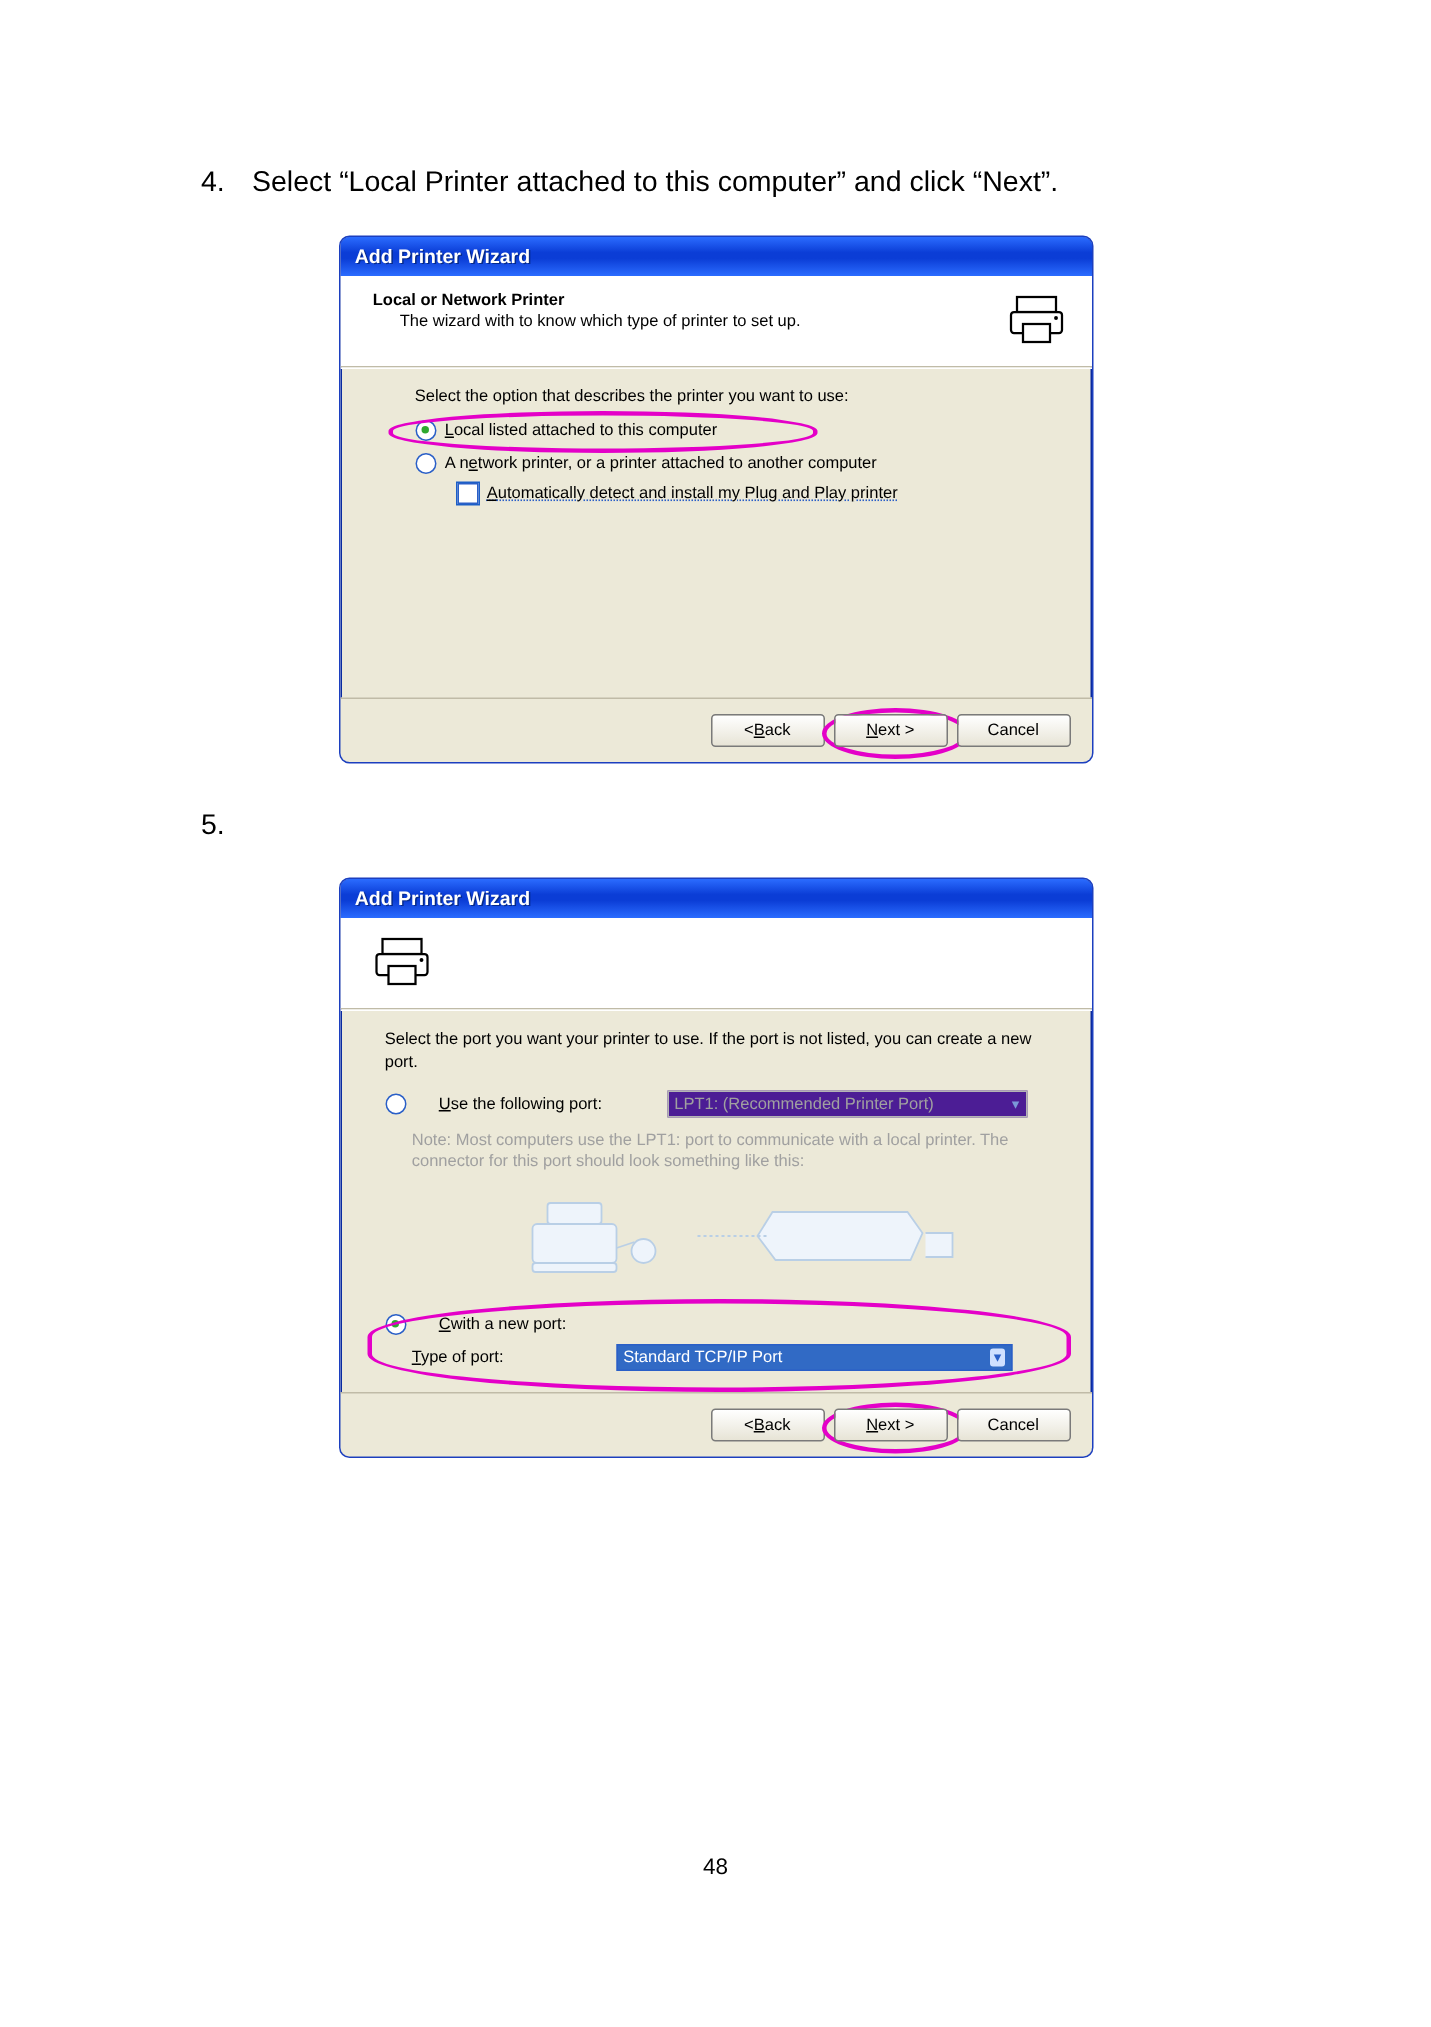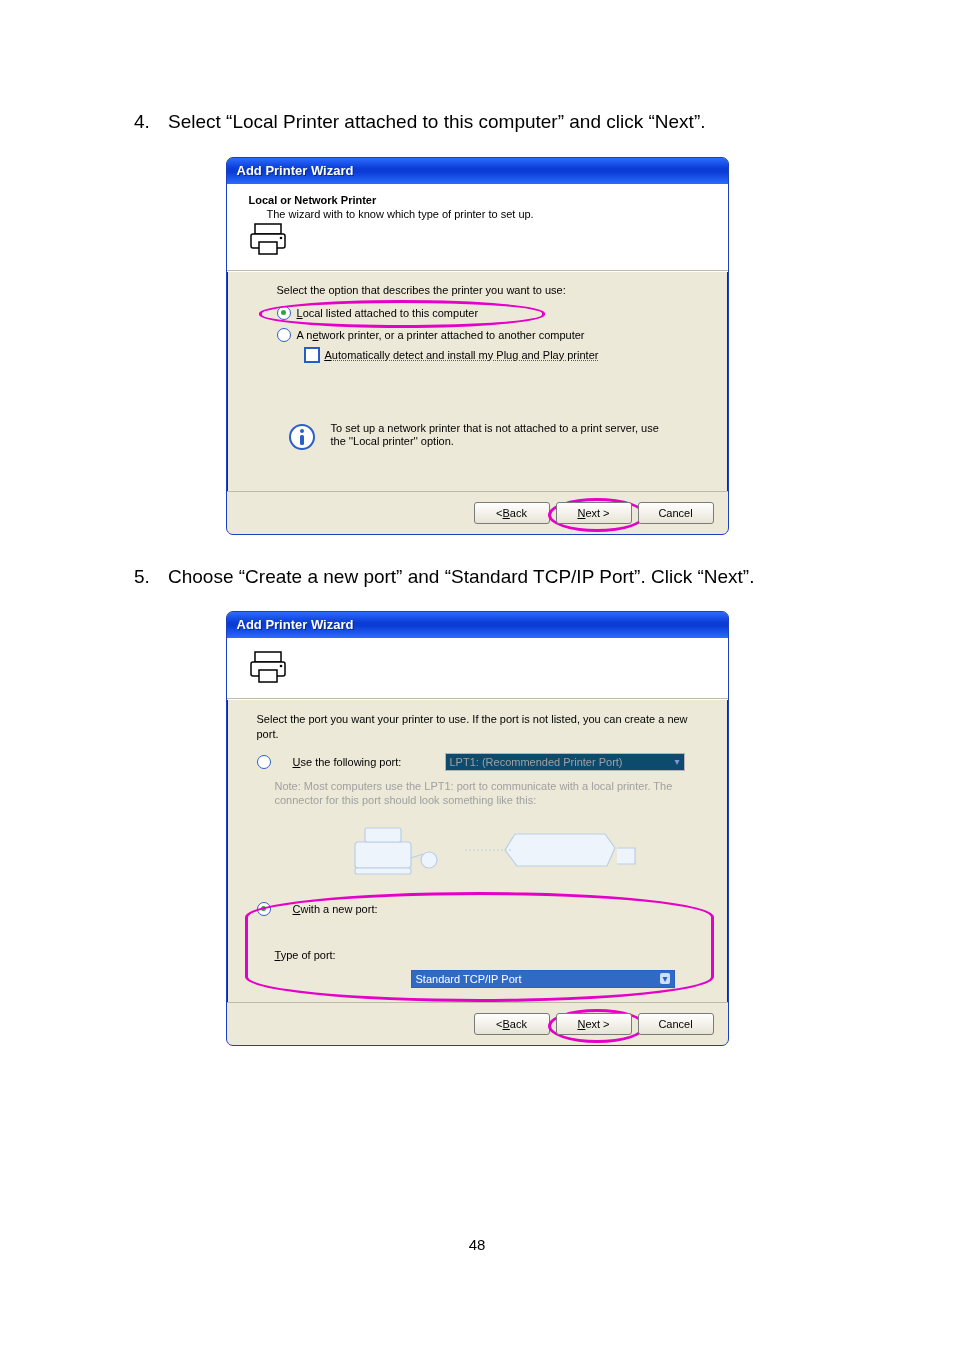--- a/index.html
+++ b/index.html
@@ -55,21 +55,20 @@
     background: linear-gradient(to bottom, #2b6cff 0%, #0b3dd6 40%, #0b3dd6 55%, #2b6cff 100%);
     text-shadow: 1px 1px 0 #062a8a;
   }
   .header-band {
     background: #fff;
     border-bottom: 1px solid #c0bba7;
     padding: 10px 14px 12px 22px;
     display: flex;
     align-items: flex-start;
     justify-content: space-between;
-    flex-direction: column;
   }
   .header-text .h1 {
     font-weight: bold;
     font-size: 11px;
   }
   .header-text .h2 {
     margin-left: 18px;
     margin-top: 2px;
   }
   .printer-svg {
@@ -151,32 +150,31 @@
   .info-icon {
     width: 30px; height: 30px; flex: 0 0 auto;
   }
   .info-text { font-size: 11px; line-height: 1.25; max-width: 340px; }
 
   
   .port-select {
     display:inline-flex; align-items:center;
     width: 240px; height: 18px;
     border: 1px solid #b4b4b4;
-    background: #0c4a6e;
+    background: #4c1d95;
     color: #a0a0a0;
     padding: 0 4px;
     box-sizing: border-box;
     font-size: 11px;
     justify-content: space-between;
   }
   .port-select.active {
     border-color: #2a5fc7;
     background: #fff;
     color: #000;
-    margin-top: 48px;
   }
   .port-select .caret {
     color: #7b98d8;
     font-size: 10px;
   }
   .port-select.active .caret { color:#2a5fc7; }
   .note-text { color: #a0a0a0; margin-left: 18px; margin-top:8px; line-height:1.3; }
   .port-illustration {
     display:flex; gap:46px; align-items:center; justify-content:center;
     margin: 10px 0 16px 30px;
@@ -248,28 +246,20 @@
       <div class="opt-line" style="margin-top:8px;">
         <span class="radio"></span>
         <span><span>A n</span><span class="underline-first">e</span><span>twork printer, or a printer attached to another computer</span></span>
       </div>
 
       <div class="opt-line sub-opt">
         <span class="chk"></span>
         <span style="text-decoration:underline dotted #2a5fc7;"><span class="underline-first">A</span><span>utomatically detect and install my Plug and Play printer</span></span>
       </div>
 
-      <div class="info-row">
-        <svg class="info-icon" viewBox="0 0 30 30">
-          <circle cx="15" cy="15" r="12" fill="#fff" stroke="#2a5fc7" stroke-width="2"></circle>
-          <circle cx="15" cy="9" r="2" fill="#2a5fc7"></circle>
-          <rect x="13" y="13" width="4" height="10" rx="1.5" fill="#2a5fc7"></rect>
-        </svg>
-        <div class="info-text">To set up a network printer that is not attached to a print server, use the ''Local printer'' option.</div>
-      </div>
     </div>
 
     <div class="btnrow">
       <span class="btnwrap">
         <span class="btn">
           <span>&lt; </span>
             <span class="u">B</span>
             <span>ack</span>
         </span>
       </span>
@@ -281,21 +271,20 @@
         </span>
       </span>
       <span class="btnwrap">
         <span class="btn">Cancel</span>
       </span>
     </div>
   </div>
 
   <div class="step">
     <span class="step-num">5.</span>
-    <span class="step-text">Choose “Create a new port” and “Standard TCP/IP Port”. Click “Next”.</span>
   </div>
 
   <div class="dialog">
     <div class="titlebar">Add Printer Wizard</div>
 
     <div class="header-band">
       <svg class="printer-svg" viewBox="0 0 42 38">
         <rect x="6" y="4" width="26" height="10" fill="#fff" stroke="#000" stroke-width="1.5"></rect>
         <rect x="2" y="14" width="34" height="14" rx="2" fill="#fff" stroke="#000" stroke-width="1.5"></rect>
         <rect x="10" y="22" width="18" height="12" fill="#fff" stroke="#000" stroke-width="1.5"></rect>

